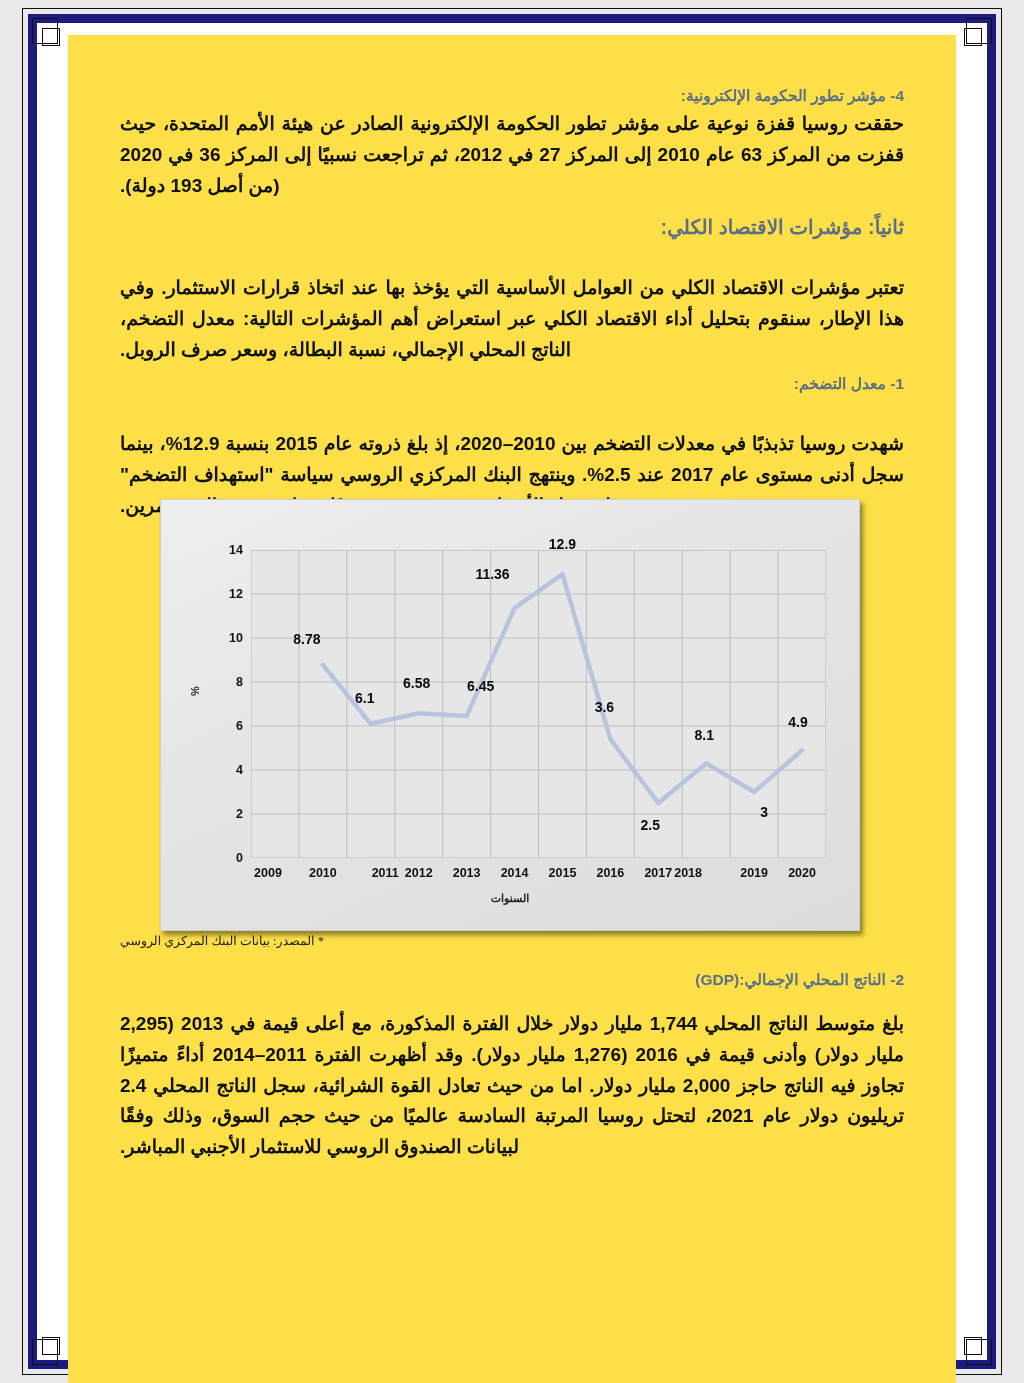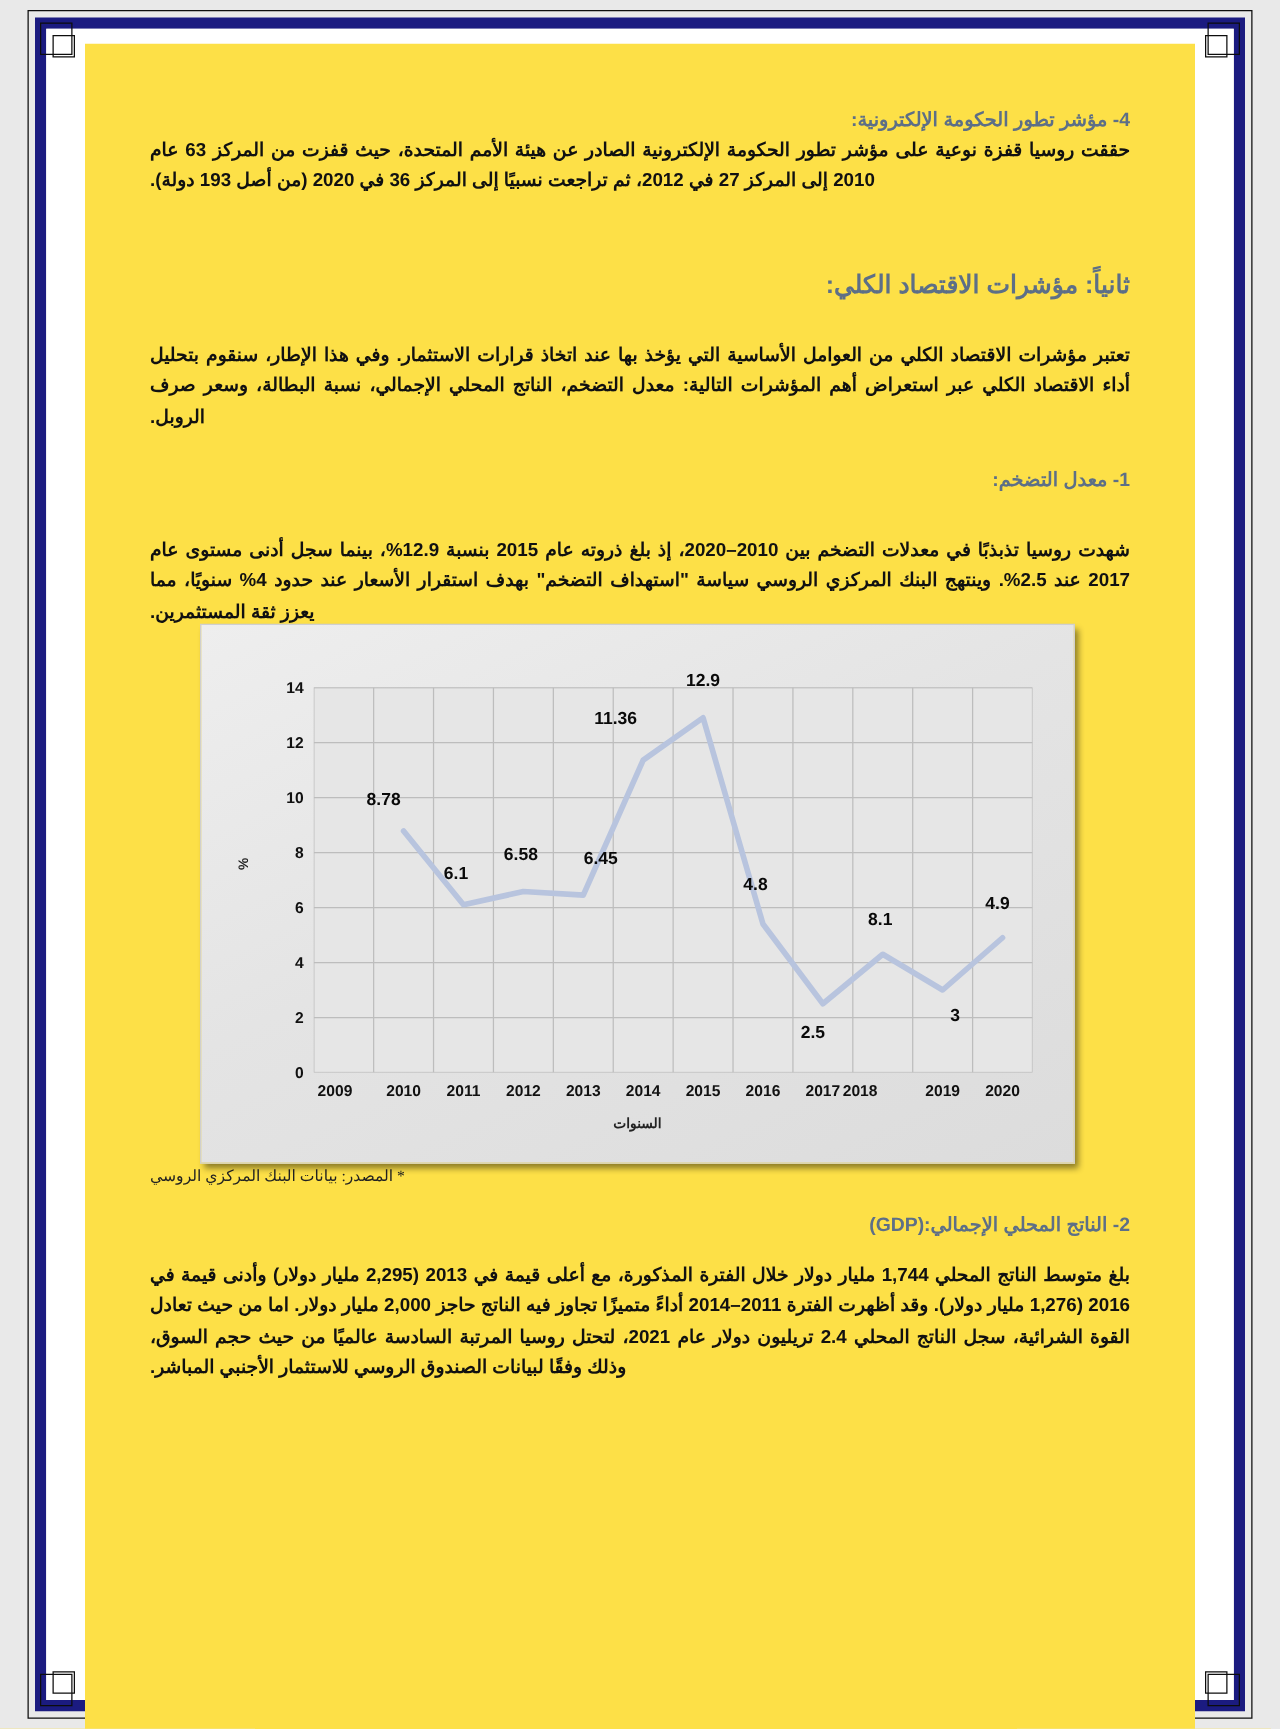--- a/index.html
+++ b/index.html
@@ -71,21 +71,21 @@
   h2.sec-head-big{
     font-family:"Liberation Sans",sans-serif;
     font-size:20px;font-weight:bold;
     color:#5d6f87;
     margin:0;padding:0;
     text-align:right;
     direction:rtl;
   }
   p.body-par{
     font-family:"Liberation Sans",sans-serif;
-    font-size:15px;font-weight:bold;
+    font-size:19px;font-weight:bold;
     color:#111111;
     line-height:1.62;
     margin:0;padding:0;
     text-align:justify;
     text-align-last:left;
     direction:rtl;
   }
   p.source-line{
     font-family:"Liberation Serif",serif;
     font-size:12.5px;font-weight:normal;
@@ -230,21 +230,21 @@
         <div class="ytick" style="top: 270px;">4</div>
         <div class="ytick" style="top: 226px;">6</div>
         <div class="ytick" style="top: 182px;">8</div>
         <div class="ytick" style="top: 138px;">10</div>
         <div class="ytick" style="top: 94px;">12</div>
         <div class="ytick" style="top: 50px;">14</div>
       </div>
     <div id="xtick-holder">
         <div class="xtick" style="left: 107px;">2009</div>
         <div class="xtick" style="left: 161.875px;">2010</div>
-        <div class="xtick" style="left: 209.792px;">2011</div>
+        <div class="xtick" style="left: 209.792px; text-align: right;">2011</div>
         <div class="xtick" style="left: 257.708px;">2012</div>
         <div class="xtick" style="left: 305.625px;">2013</div>
         <div class="xtick" style="left: 353.542px;">2014</div>
         <div class="xtick" style="left: 401.458px;">2015</div>
         <div class="xtick" style="left: 449.375px;">2016</div>
         <div class="xtick" style="left: 497.292px;">2017</div>
         <div class="xtick" style="left: 513px; text-align: right;">2018</div>
         <div class="xtick" style="left: 593.125px;">2019</div>
         <div class="xtick" style="left: 641.042px;">2020</div>
       </div>
@@ -276,21 +276,21 @@
       </svg>
     </div>
 
     <div id="dlabel-holder">
         <div class="dlabel" style="left: 145.875px; top: 138.84px;">8.78</div>
         <div class="dlabel" style="left: 203.792px; top: 197.8px;">6.1</div>
         <div class="dlabel" style="left: 255.708px; top: 183.24px;">6.58</div>
         <div class="dlabel" style="left: 319.625px; top: 186.1px;">6.45</div>
         <div class="dlabel" style="left: 331.542px; top: 74.08px;">11.36</div>
         <div class="dlabel" style="left: 401.458px; top: 44.2px;">12.9</div>
-        <div class="dlabel" style="left: 443.375px; top: 207.2px;">4.8</div>
+        <div class="dlabel" style="left: 443.375px; top: 207.2px;">3.6</div>
         <div class="dlabel" style="left: 489.292px; top: 325px;">2.5</div>
         <div class="dlabel" style="left: 543.208px; top: 235.4px;">8.1</div>
         <div class="dlabel" style="left: 603.125px; top: 312px;">3</div>
         <div class="dlabel" style="left: 637.042px; top: 222.2px;">4.9</div>
       </div>
 
     <div class="xlab">السنوات</div>
   </figure>
 </div>
 

